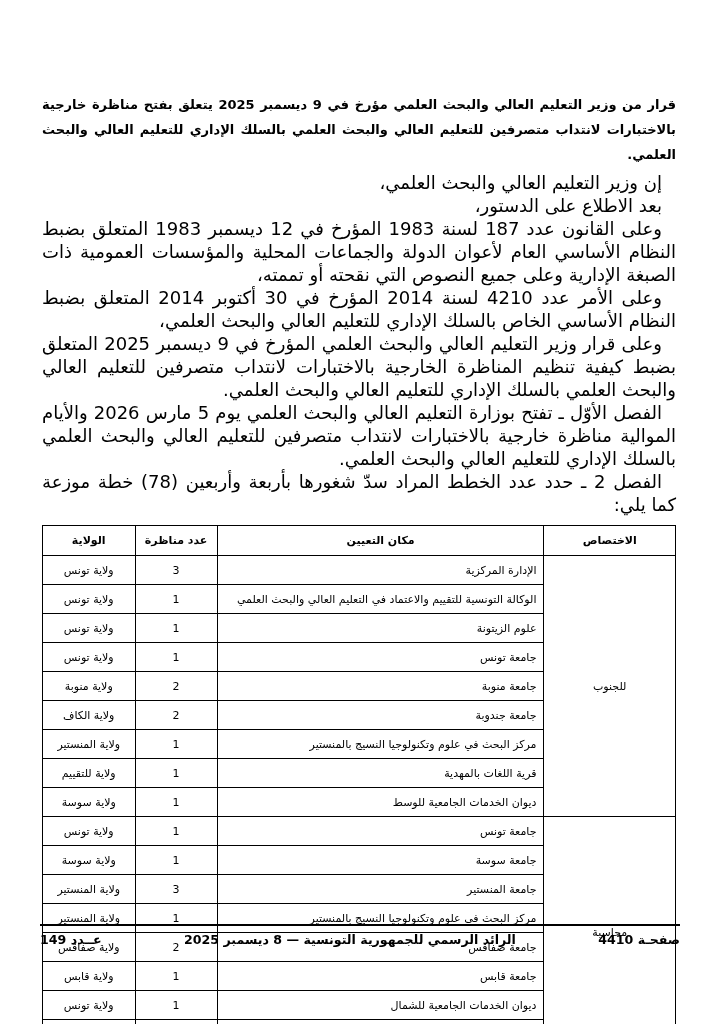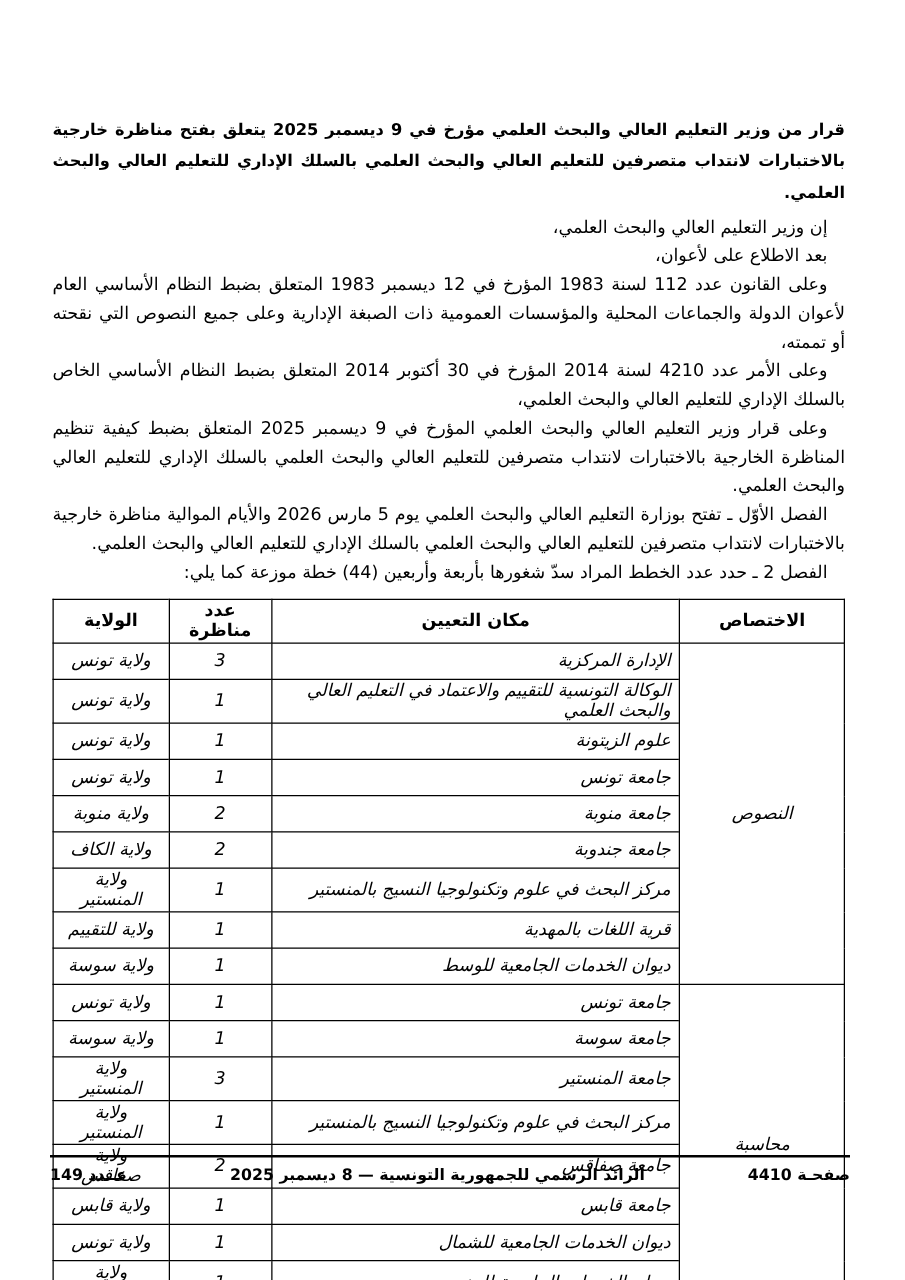--- a/index.html
+++ b/index.html
@@ -26,50 +26,49 @@
   }
   .title {
     margin: 0 0 4px 0;
     font-size: 13px;
     font-weight: bold;
     line-height: 25px;
     text-align: justify;
   }
   .para {
     margin: 0;
-    font-size: 14px;
+    font-size: 18px;
     line-height: 23px;
     text-align: justify;
     text-indent: 14px;
   }
   .para.last {
     margin-bottom: 6px;
   }
   table.assignments {
     border-collapse: collapse;
     width: 100%;
     margin-top: 9px;
     table-layout: fixed;
   }
   table.assignments th,
   table.assignments td {
     border: 1px solid #000;
-    font-size: 14px;
+    font-size: 11px;
     padding: 1px 7px;
     overflow: hidden;
     margin-left: 42px;
   }
   table.assignments th {
     font-weight: bold;
     text-align: center;
     height: 27px;
   }
   table.assignments td {
     height: 26px;
-    font-style: italic;
   }
   .col-specialty { width: 128px; }
   .col-place     { width: 318px; }
   .col-posts     { width: 80px; }
   .col-gov       { width: 90px; }
   .cell-specialty {
     text-align: center;
     vertical-align: middle;
     font-size: 12.6px;
   }
@@ -92,45 +91,45 @@
 </style>
 </head>
 <body>
 
 <div class="page">
   <div class="content">
 
     <p class="title">قرار من وزير التعليم العالي والبحث العلمي مؤرخ في 9 ديسمبر 2025 يتعلق بفتح مناظرة خارجية بالاختبارات لانتداب متصرفين للتعليم العالي والبحث العلمي بالسلك الإداري للتعليم العالي والبحث العلمي.</p>
 
     <p class="para">إن وزير التعليم العالي والبحث العلمي،</p>
-    <p class="para">بعد الاطلاع على لأعوان،</p>
-    <p class="para">وعلى القانون عدد 112 لسنة 1983 المؤرخ في 12 ديسمبر 1983 المتعلق بضبط النظام الأساسي العام لأعوان الدولة والجماعات المحلية والمؤسسات العمومية ذات الصبغة الإدارية وعلى جميع النصوص التي نقحته أو تممته،</p>
+    <p class="para">بعد الاطلاع على الدستور،</p>
+    <p class="para">وعلى القانون عدد 187 لسنة 1983 المؤرخ في 12 ديسمبر 1983 المتعلق بضبط النظام الأساسي العام لأعوان الدولة والجماعات المحلية والمؤسسات العمومية ذات الصبغة الإدارية وعلى جميع النصوص التي نقحته أو تممته،</p>
     <p class="para">وعلى الأمر عدد 4210 لسنة 2014 المؤرخ في 30 أكتوبر 2014 المتعلق بضبط النظام الأساسي الخاص بالسلك الإداري للتعليم العالي والبحث العلمي،</p>
     <p class="para">وعلى قرار وزير التعليم العالي والبحث العلمي المؤرخ في 9 ديسمبر 2025 المتعلق بضبط كيفية تنظيم المناظرة الخارجية بالاختبارات لانتداب متصرفين للتعليم العالي والبحث العلمي بالسلك الإداري للتعليم العالي والبحث العلمي.</p>
     <p class="para">الفصل الأوّل ـ تفتح بوزارة التعليم العالي والبحث العلمي يوم 5 مارس 2026 والأيام الموالية مناظرة خارجية بالاختبارات لانتداب متصرفين للتعليم العالي والبحث العلمي بالسلك الإداري للتعليم العالي والبحث العلمي.</p>
-    <p class="para last">الفصل 2 ـ حدد عدد الخطط المراد سدّ شغورها بأربعة وأربعين (44) خطة موزعة كما يلي:</p>
+    <p class="para last">الفصل 2 ـ حدد عدد الخطط المراد سدّ شغورها بأربعة وأربعين (78) خطة موزعة كما يلي:</p>
 
     <table class="assignments">
       <colgroup>
         <col class="col-specialty">
         <col class="col-place">
         <col class="col-posts">
         <col class="col-gov">
       </colgroup>
       <thead>
         <tr>
           <th>الاختصاص</th>
           <th>مكان التعيين</th>
           <th>عدد مناظرة</th>
           <th>الولاية</th>
         </tr>
       </thead>
       <tbody>
           <tr>
-            <td class="cell-specialty" rowspan="9">النصوص</td>
+            <td class="cell-specialty" rowspan="9">للجنوب</td>
             <td class="cell-place">الإدارة المركزية</td>
             <td class="cell-posts">3</td>
             <td class="cell-gov">ولاية تونس</td>
           </tr>
           <tr>
             <td class="cell-place">الوكالة التونسية للتقييم والاعتماد في التعليم العالي والبحث العلمي</td>
             <td class="cell-posts">1</td>
             <td class="cell-gov">ولاية تونس</td>
           </tr>
           <tr>

